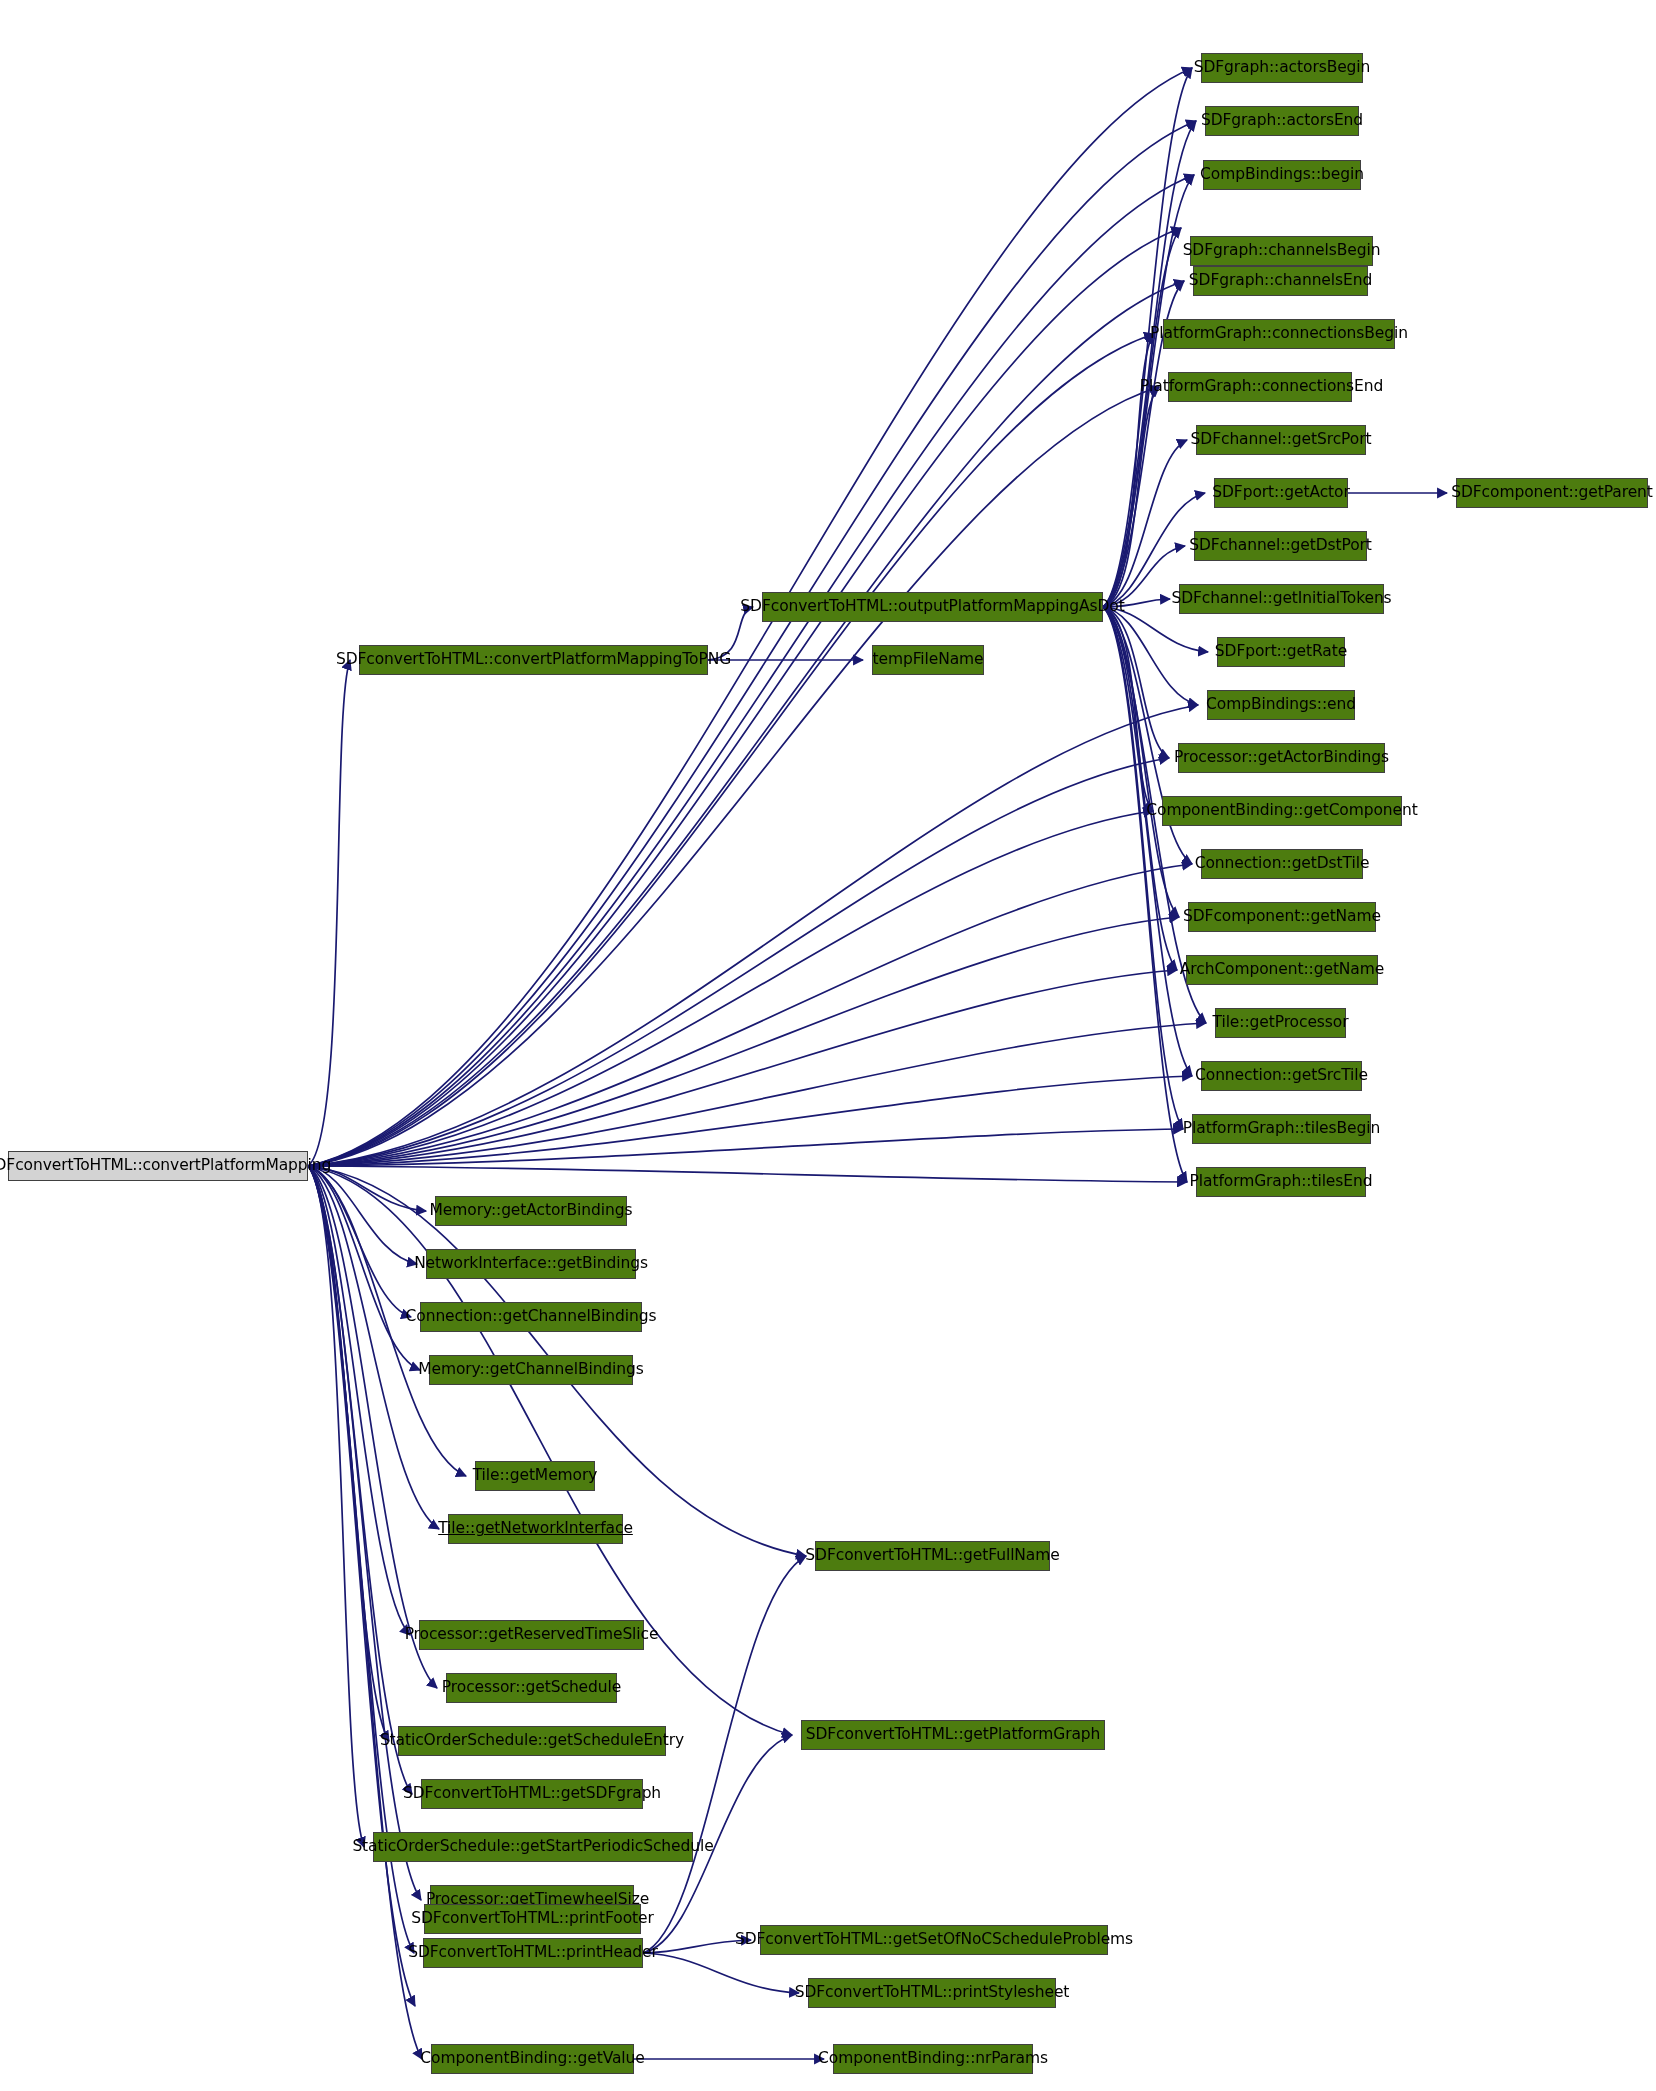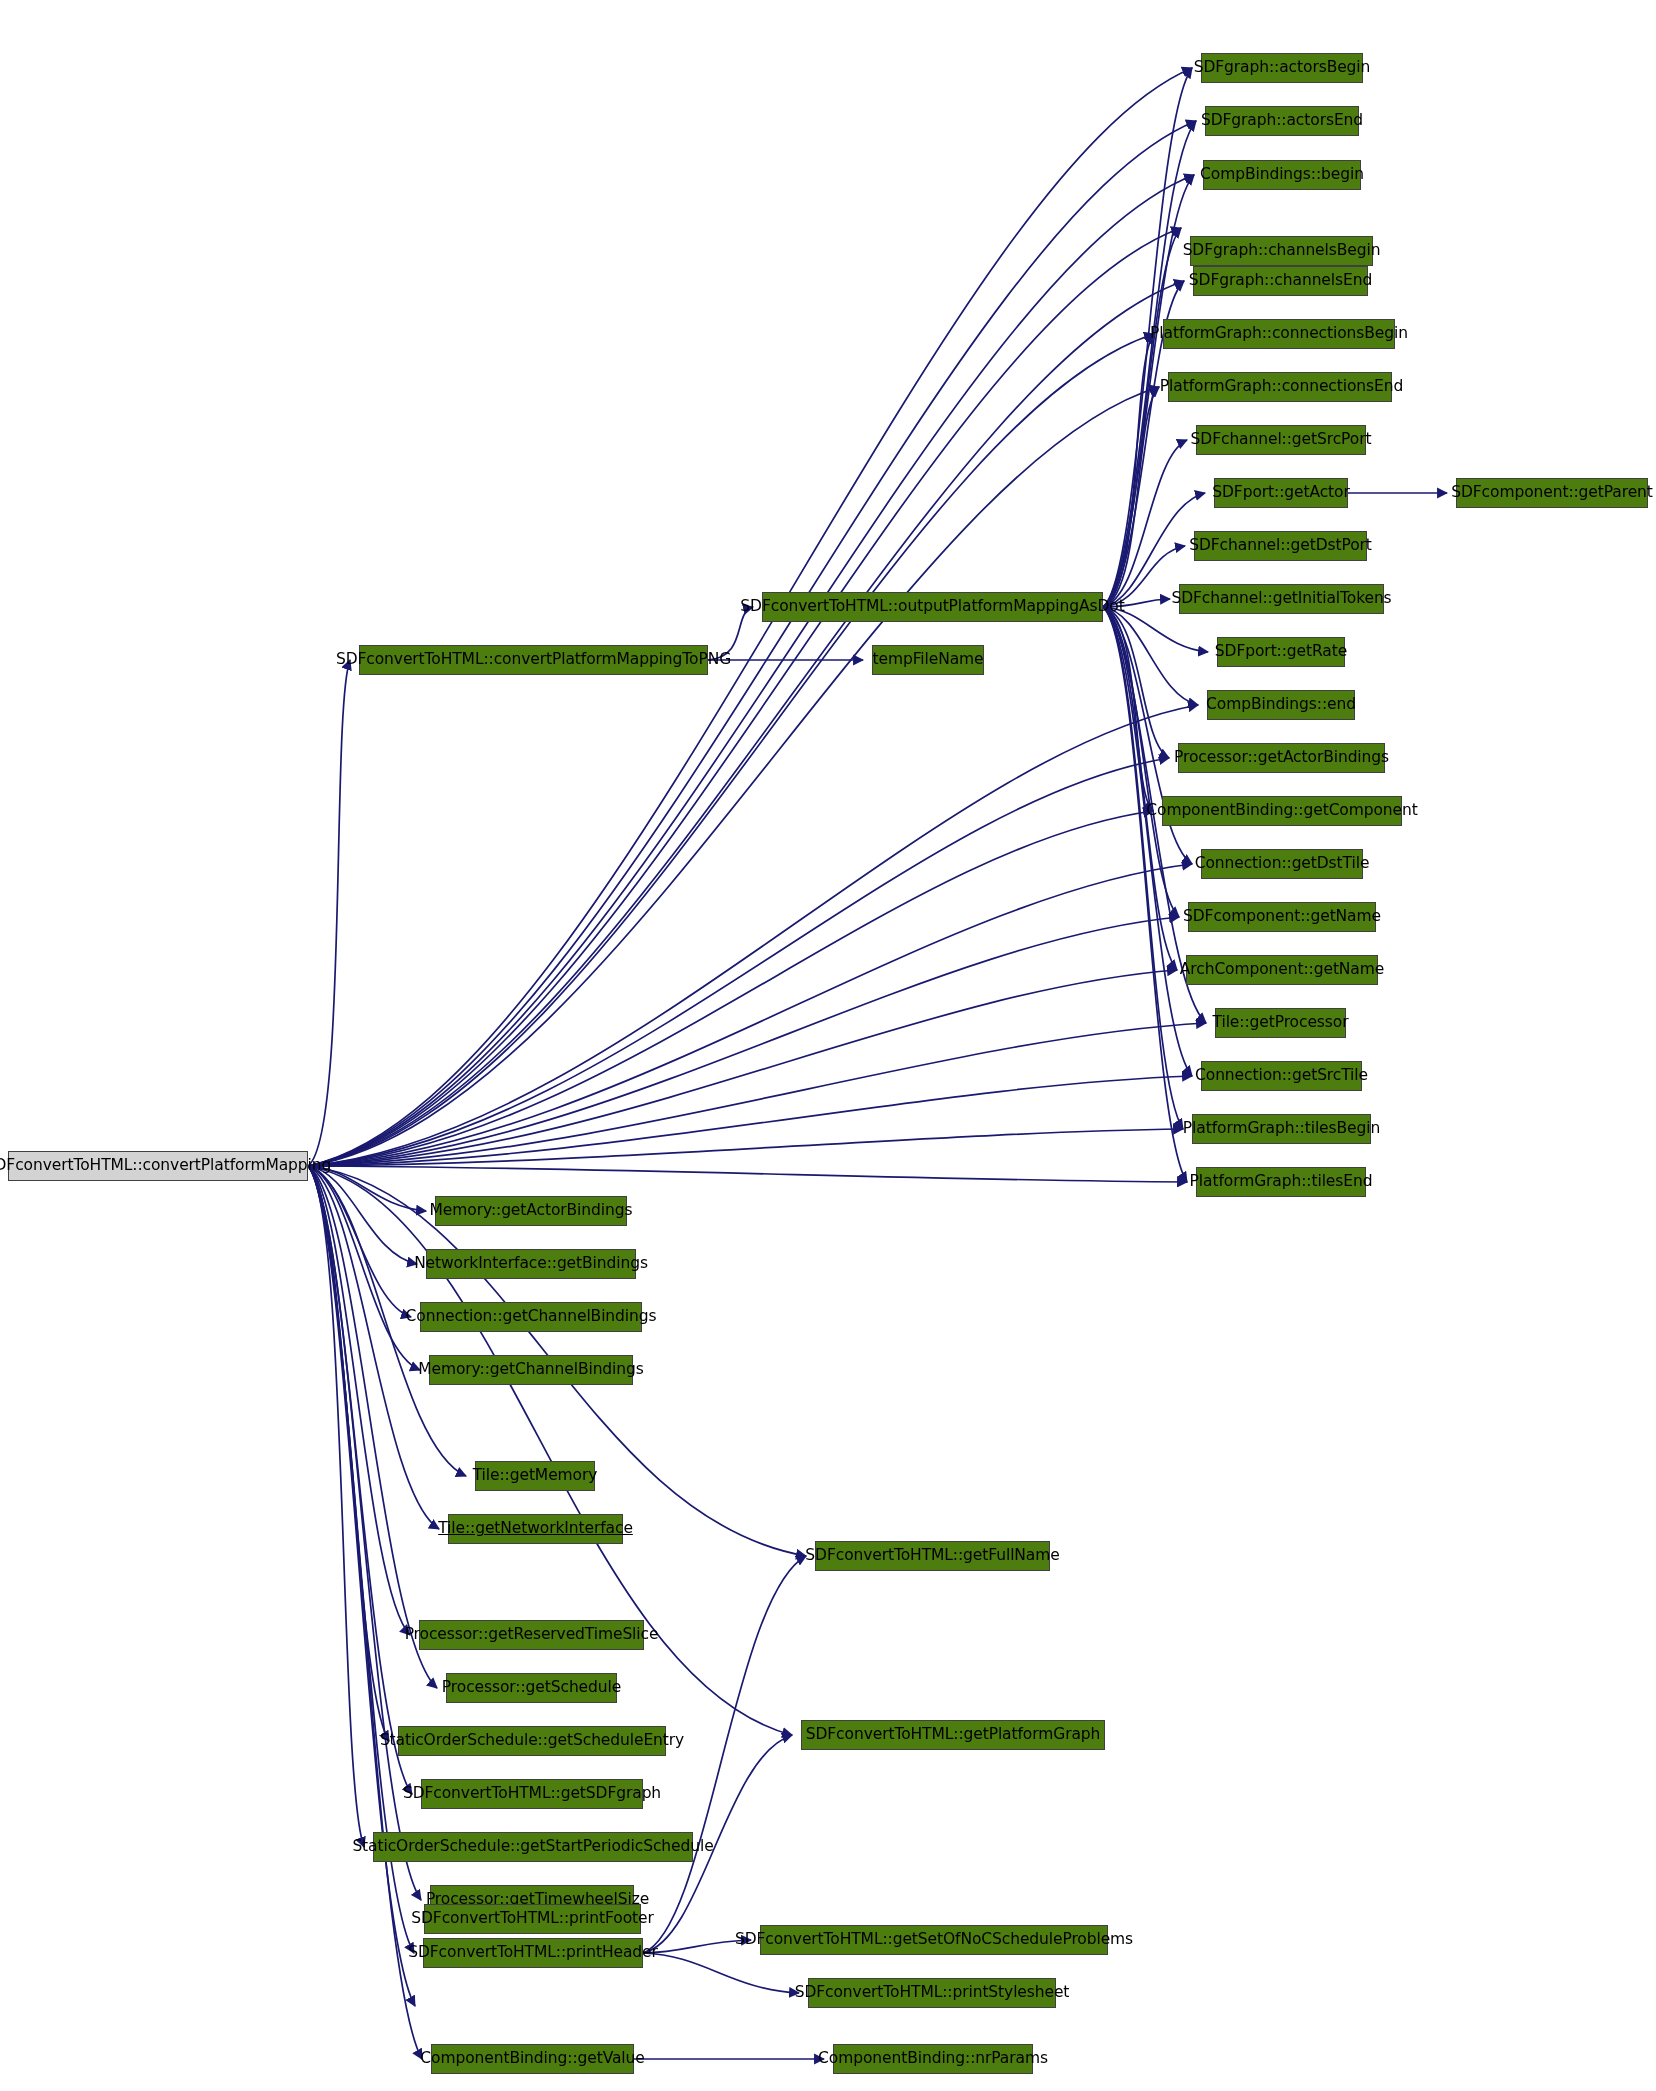--- a/index.html
+++ b/index.html
@@ -120,21 +120,21 @@
       </g>
   </svg>
   <div id="node-layer">
       <div class="node root" style="left: 8px; top: 1151px; width: 300px;">SDFconvertToHTML::convertPlatformMapping</div>
       <div class="node" style="left: 1201px; top: 53px; width: 162px;">SDFgraph::actorsBegin</div>
       <div class="node" style="left: 1205px; top: 106px; width: 154px;">SDFgraph::actorsEnd</div>
       <div class="node" style="left: 1203px; top: 160px; width: 158px;">CompBindings::begin</div>
       <div class="node" style="left: 1190px; top: 215px; width: 183px; margin-top: 21px;">SDFgraph::channelsBegin</div>
       <div class="node" style="left: 1193px; top: 266px; width: 175px;">SDFgraph::channelsEnd</div>
       <div class="node" style="left: 1163px; top: 319px; width: 232px;">PlatformGraph::connectionsBegin</div>
-      <div class="node" style="left: 1168px; top: 372px; width: 224px; padding-left: 12px;">PlatformGraph::connectionsEnd</div>
+      <div class="node" style="left: 1168px; top: 372px; width: 184px; padding-left: 12px;">PlatformGraph::connectionsEnd</div>
       <div class="node" style="left: 1196px; top: 425px; width: 170px;">SDFchannel::getSrcPort</div>
       <div class="node" style="left: 1214px; top: 478px; width: 134px;">SDFport::getActor</div>
       <div class="node" style="left: 1194px; top: 531px; width: 173px;">SDFchannel::getDstPort</div>
       <div class="node" style="left: 1179px; top: 584px; width: 205px;">SDFchannel::getInitialTokens</div>
       <div class="node" style="left: 1217px; top: 637px; width: 128px;">SDFport::getRate</div>
       <div class="node" style="left: 1207px; top: 690px; width: 148px;">CompBindings::end</div>
       <div class="node" style="left: 1178px; top: 743px; width: 207px;">Processor::getActorBindings</div>
       <div class="node" style="left: 1162px; top: 796px; width: 240px;">ComponentBinding::getComponent</div>
       <div class="node" style="left: 1201px; top: 849px; width: 162px;">Connection::getDstTile</div>
       <div class="node" style="left: 1188px; top: 902px; width: 188px;">SDFcomponent::getName</div>

